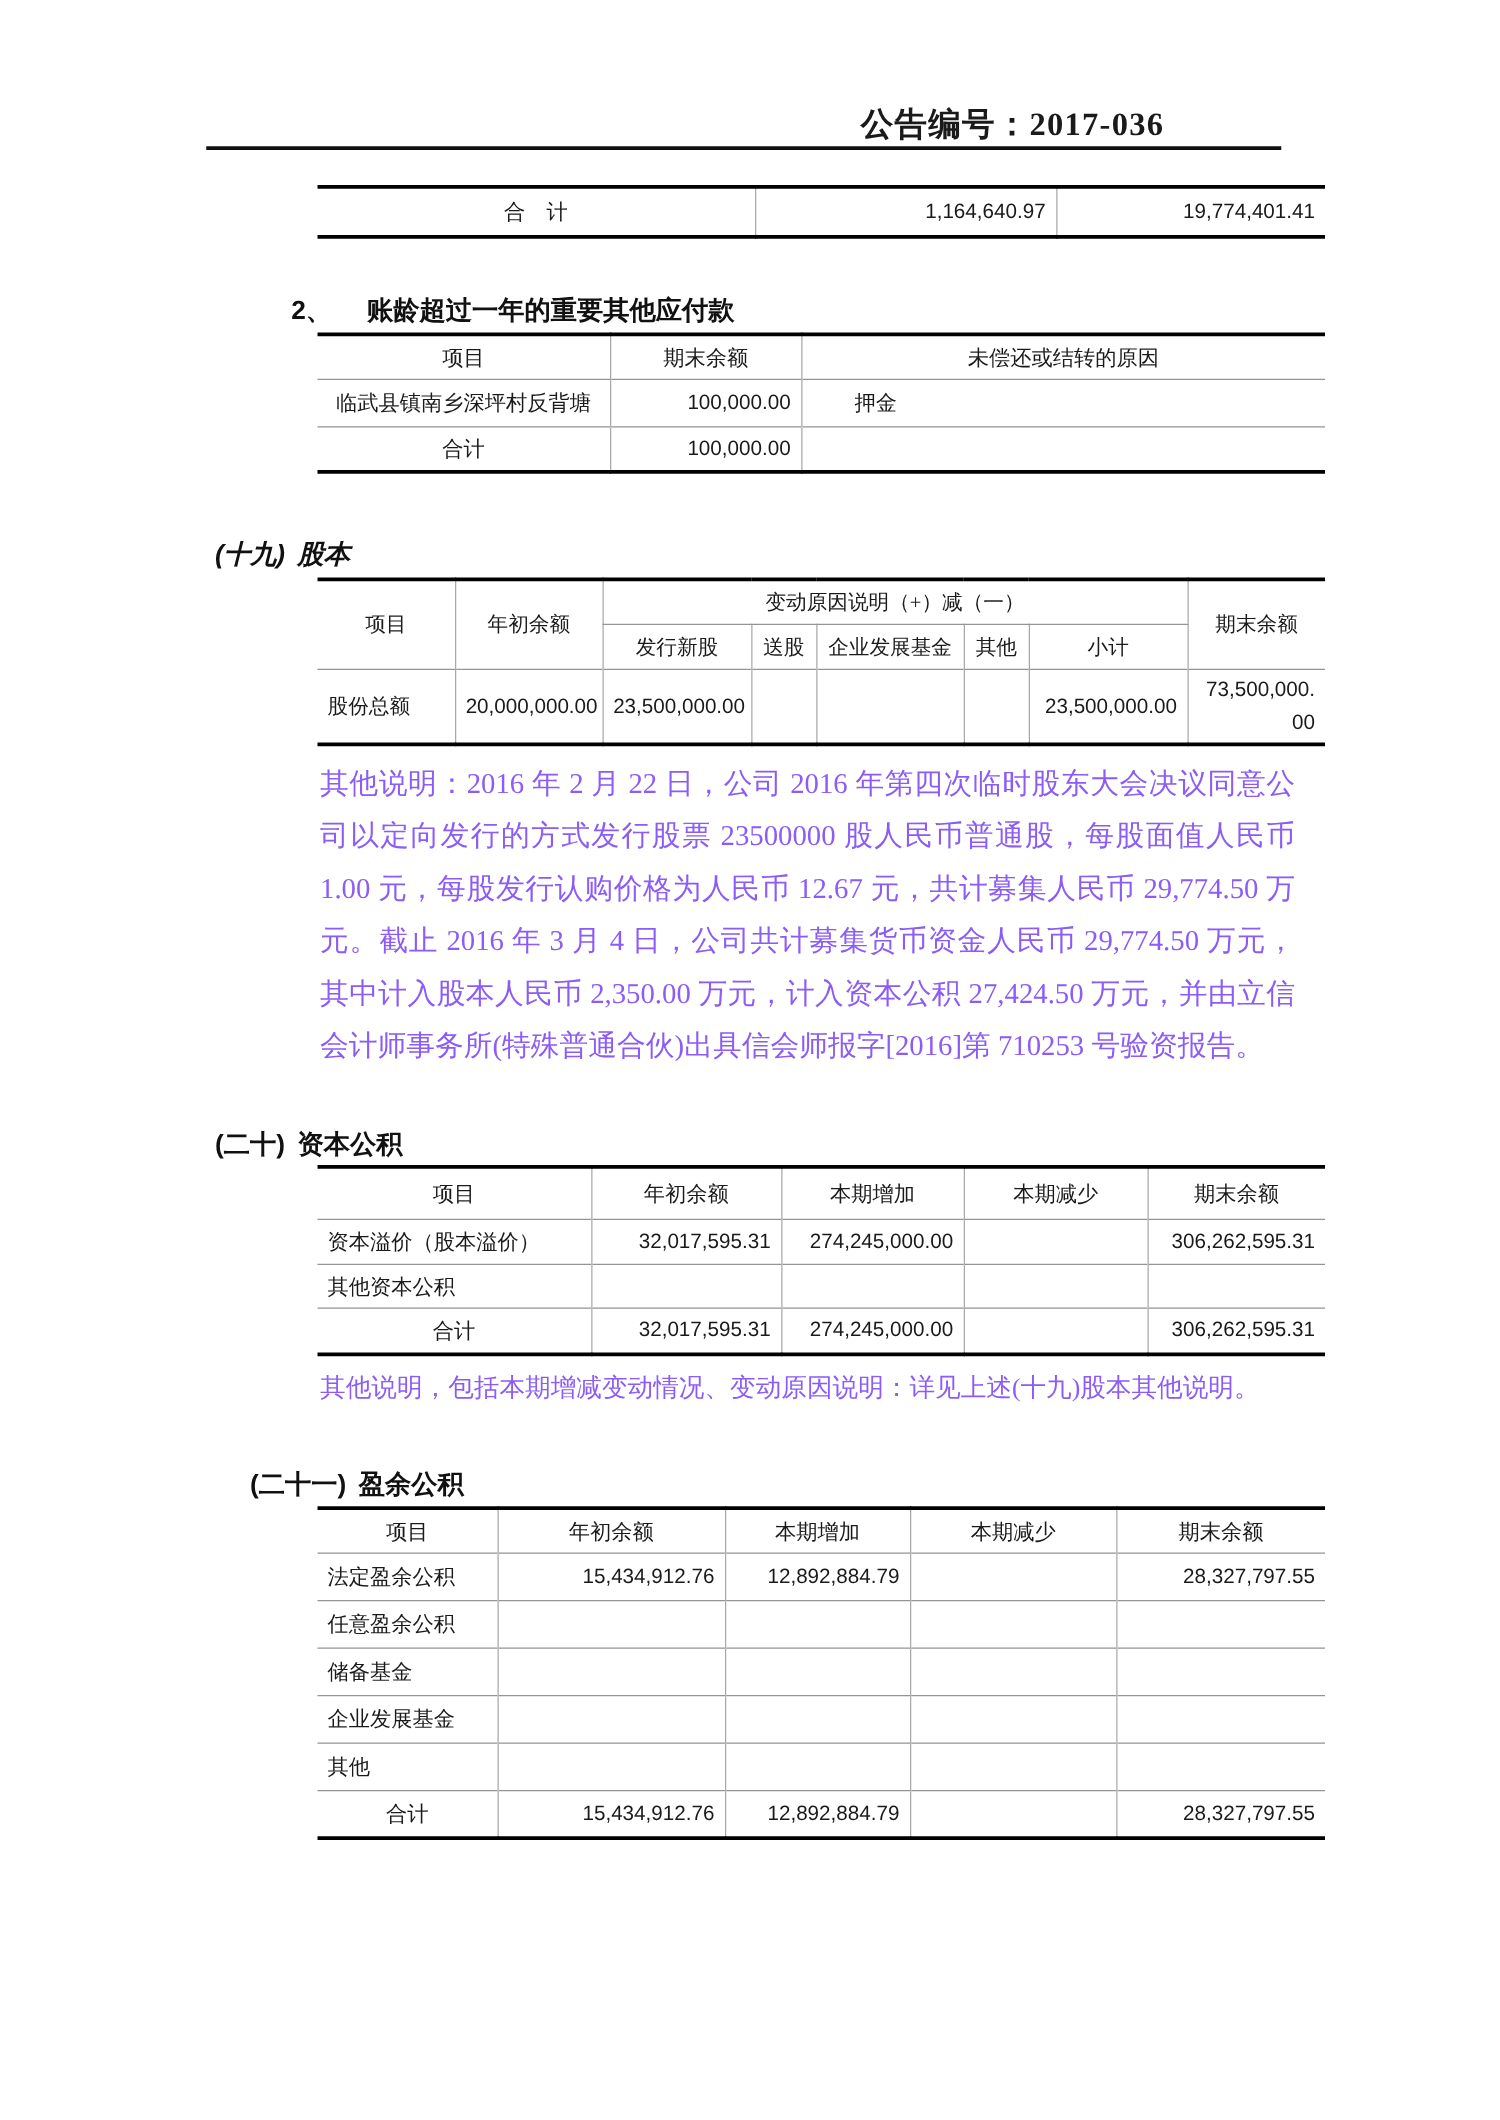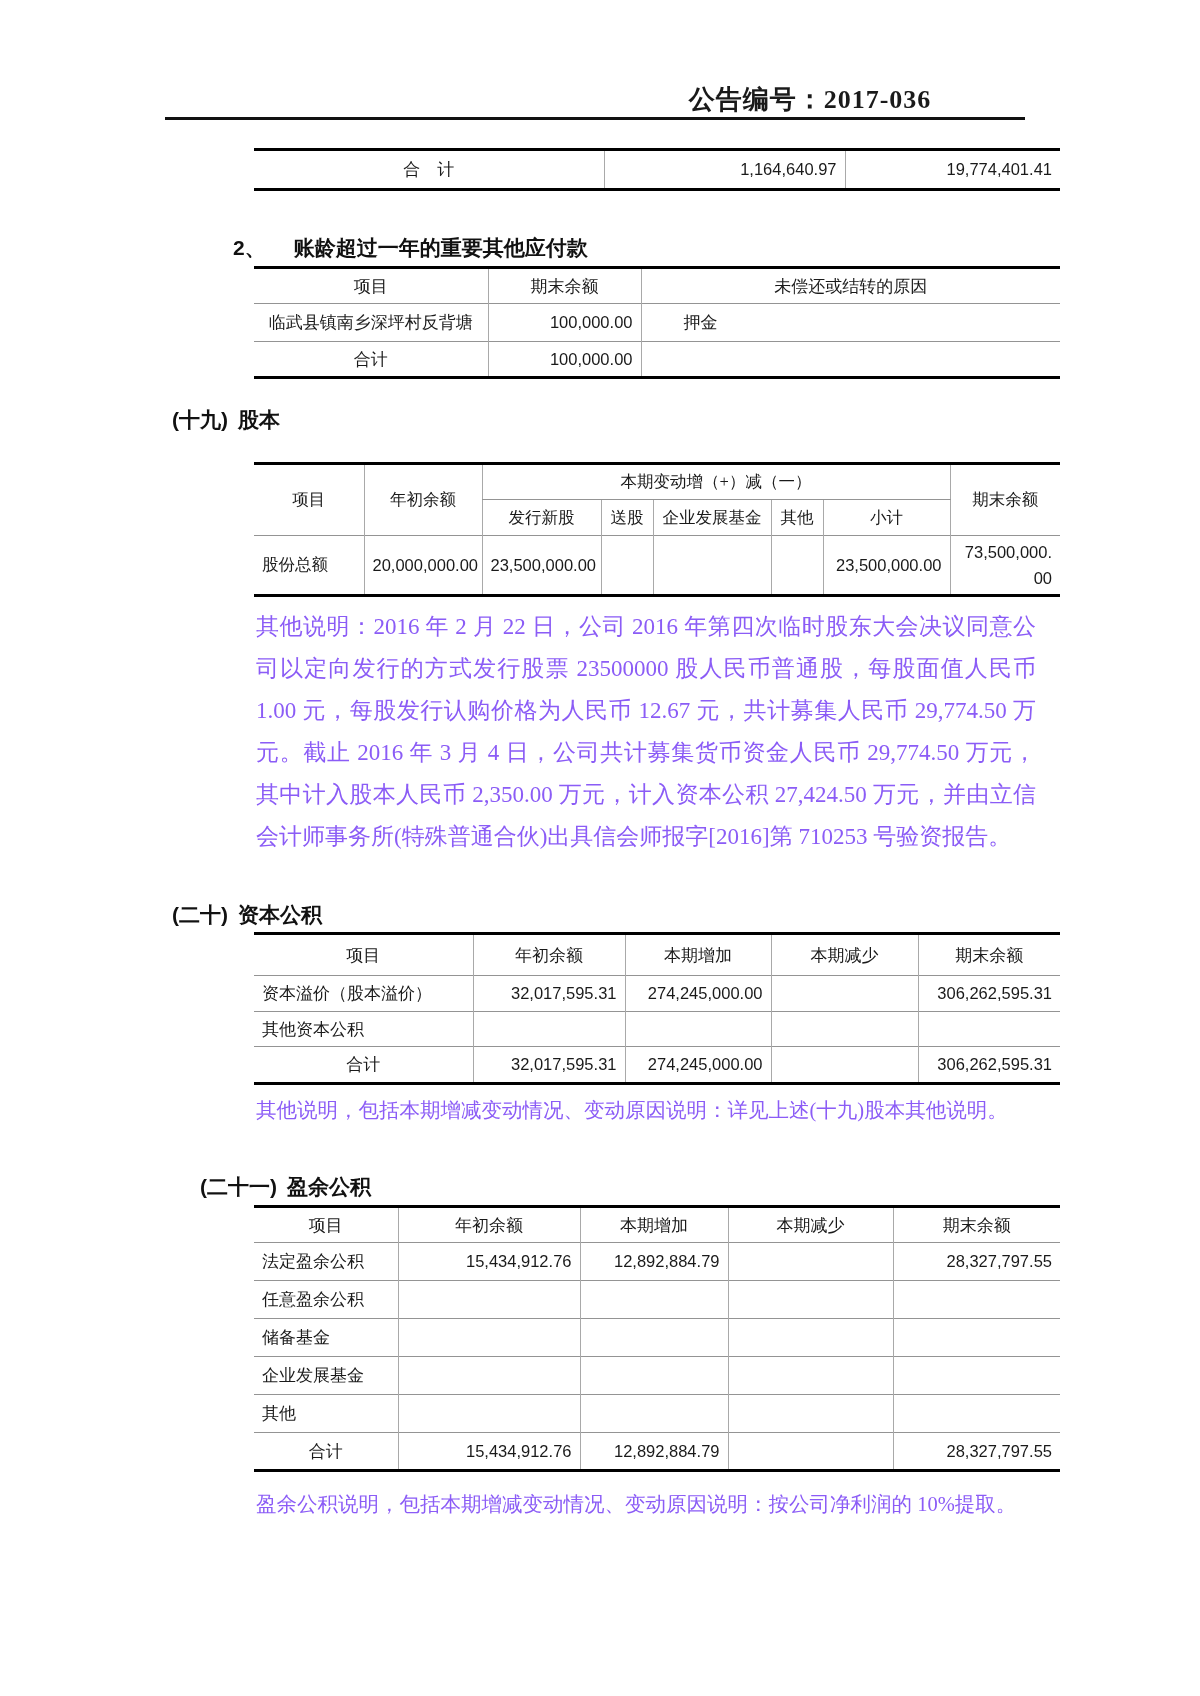--- a/index.html
+++ b/index.html
@@ -113,39 +113,39 @@
       <td class="lc bl ht" style="padding-left:42px;">押金</td>
     </tr>
     <tr style="height:36px;">
       <td class="cc ht">合计</td>
       <td class="num bl ht">100,000.00</td>
       <td class="lc bl ht"></td>
     </tr>
   </tbody>
     </table>
 
-  <div class="abs sec-heading" style="top:406px;left:172px;">
+  <div class="abs sec-heading" style="top:429px;left:172px;font-style:italic;">
     <span class="sec-no">(十九)</span><span>股本</span>
   </div>
   <table class="fin abs" style="top:462px;left:254px;width:806px;font-size:16.5px;">
     <colgroup>
       <col style="width:110px">
         <col style="width:118px">
         <col style="width:119px">
         <col style="width:52px">
       <col style="width:118px">
         <col style="width:52px">
         <col style="width:127px">
         <col style="width:110px">
     </colgroup>
     <tbody>
         <tr style="height:36px;">
       <th class="cc" rowspan="2">项目</th>
       <th class="cc bl" rowspan="2">年初余额</th>
-      <th class="cc bl hb" colspan="5">本期变动增（+）减（一）</th>
+      <th class="cc bl hb" colspan="5">变动原因说明（+）减（一）</th>
       <th class="cc bl" rowspan="2">期末余额</th>
     </tr>
     <tr style="height:36px;">
       <th class="cc bl">发行新股</th>
       <th class="cc bl">送股</th>
       <th class="cc bl">企业发展基金</th>
       <th class="cc bl">其他</th>
       <th class="cc bl">小计</th>
     </tr>
     <tr style="height:60px;margin-left:20px;">
@@ -262,15 +262,14 @@
     </tr>
     <tr style="height:38px;">
       <td class="cc ht">合计</td>
       <td class="num bl ht">15,434,912.76</td>
       <td class="num bl ht">12,892,884.79</td>
       <td class="num bl ht"></td>
       <td class="num bl ht">28,327,797.55</td>
     </tr>
   </tbody>
     </table>
-  <div class="abs note-text" style="top:1490px;left:256px;">盈余公积说明，包括本期增减变动情况、变动原因说明：按公司净利润的 10%提取。</div>
 
 </div>
 
 </body></html>

